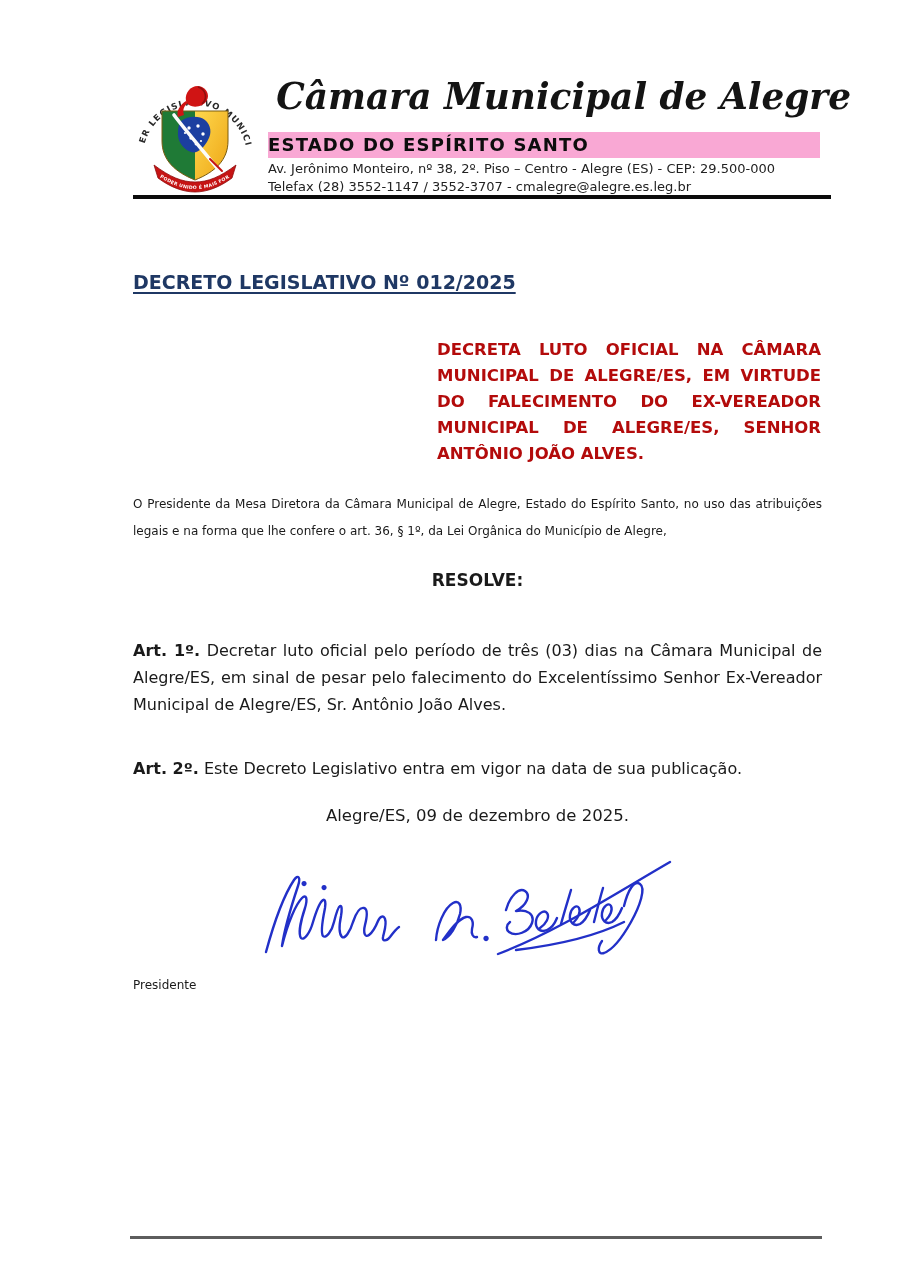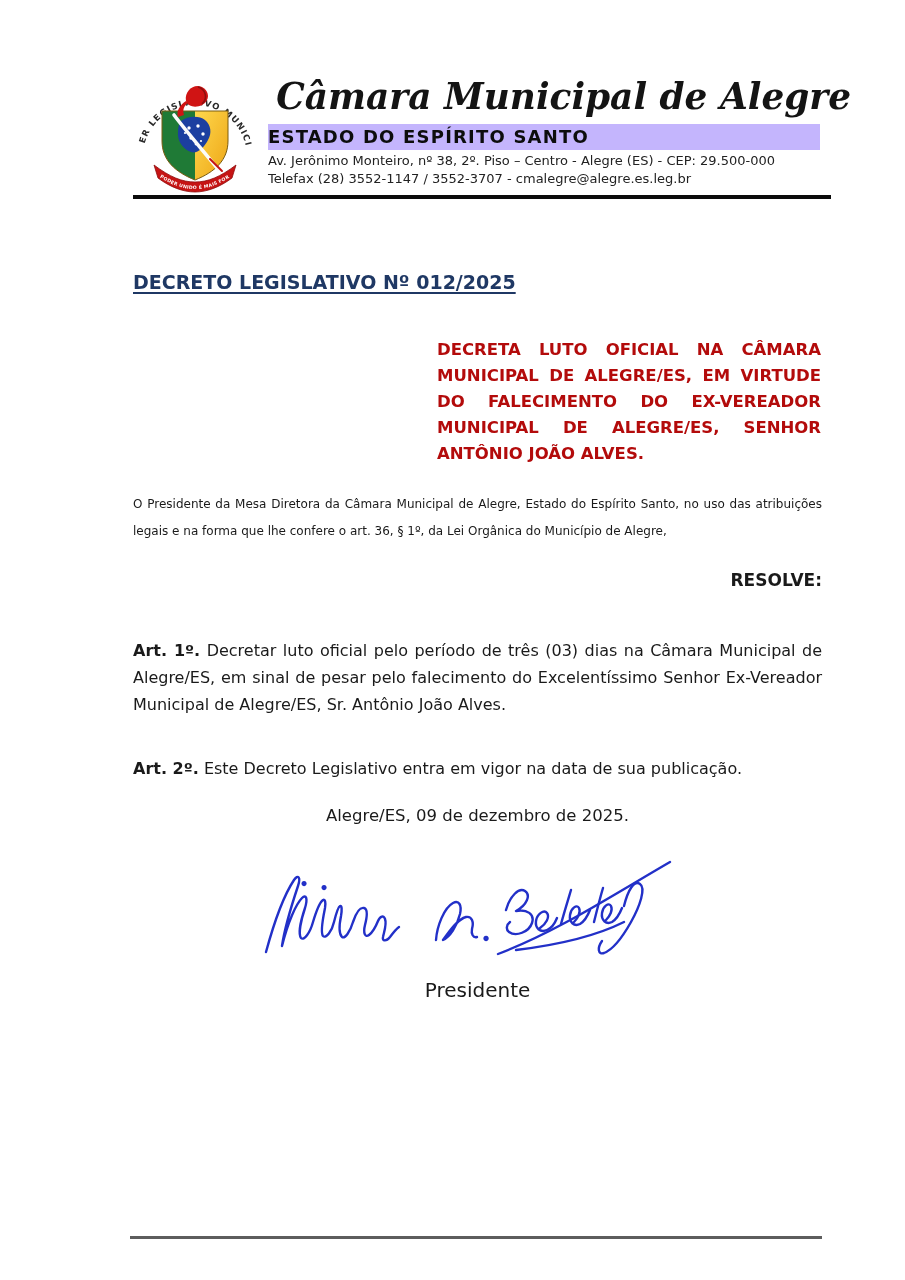--- a/index.html
+++ b/index.html
@@ -17,53 +17,53 @@
   .crest{left:138px;top:74px;width:114px;height:126px;}
   .header-right{left:268px;top:72px;width:552px;text-align:left;}
   .org-title{
     font-family:"DejaVu Serif","Liberation Serif",serif;
     font-style:italic;font-weight:bold;
     font-size:37px;line-height:48px;color:#141414;
     transform:scaleX(.97);transform-origin:center;
     white-space:nowrap;
   }
   .state-bar{
-    margin-top:4px;background:#c4b5fd;height:26px;line-height:26px;
+    margin-top:12px;background:#f9a8d4;height:26px;line-height:26px;
     font-weight:bold;font-size:18px;letter-spacing:1.2px;color:#0d0d0d;
   }
   .addr{font-size:13px;line-height:15px;margin-top:3px;color:#222;}
   .header-rule{left:133px;top:195px;width:698px;height:4px;background:#0b0b0b;}
   
   .doc-title{
     left:133px;top:271px;width:689px;
     font-size:19px;font-weight:bold;color:#1f3864;
     text-decoration:underline;text-decoration-thickness:2px;text-underline-offset:3px;
   }
   .summary{
     left:437px;top:337px;width:384px;
     font-size:16.5px;font-weight:bold;line-height:26px;
     color:#b30b0b;text-align:justify;
   }
   .preamble{
     left:133px;top:491px;width:689px;
     font-size:12px;line-height:27px;text-align:justify;
   }
   .resolve{
-    left:133px;top:570px;width:689px;text-align:right;
+    left:133px;top:570px;width:689px;text-align:center;
     font-size:17px;font-weight:bold;
   }
   .article{left:133px;width:689px;font-size:16px;line-height:27px;text-align:justify;}
   .art1{top:637px;}
   .art2{top:755px;}
   .article b{font-weight:bold;}
   .dateline{left:133px;top:806px;width:689px;text-align:center;font-size:16.5px;}
   
   .sig-svg{left:256px;top:858px;width:420px;height:100px;}
   .sig-name{left:133px;top:955px;width:689px;text-align:center;font-size:17px;font-weight:bold;}
-  .sig-role{left:133px;top:978px;width:689px;text-align:center;font-size:20px;}
+  .sig-role{left:133px;top:978px;width:689px;text-align:left;font-size:12px;}
   .footer-rule{left:130px;top:1236px;width:692px;height:3px;background:#5d5d5d;}
 </style>
 </head>
 <body>
 
 <div class="page">
 
   <svg class="abs crest" viewBox="0 0 114 124" xmlns="http://www.w3.org/2000/svg">
     <defs>
       <linearGradient id="goldGrad" x1="0" y1="0" x2="1" y2="1">

